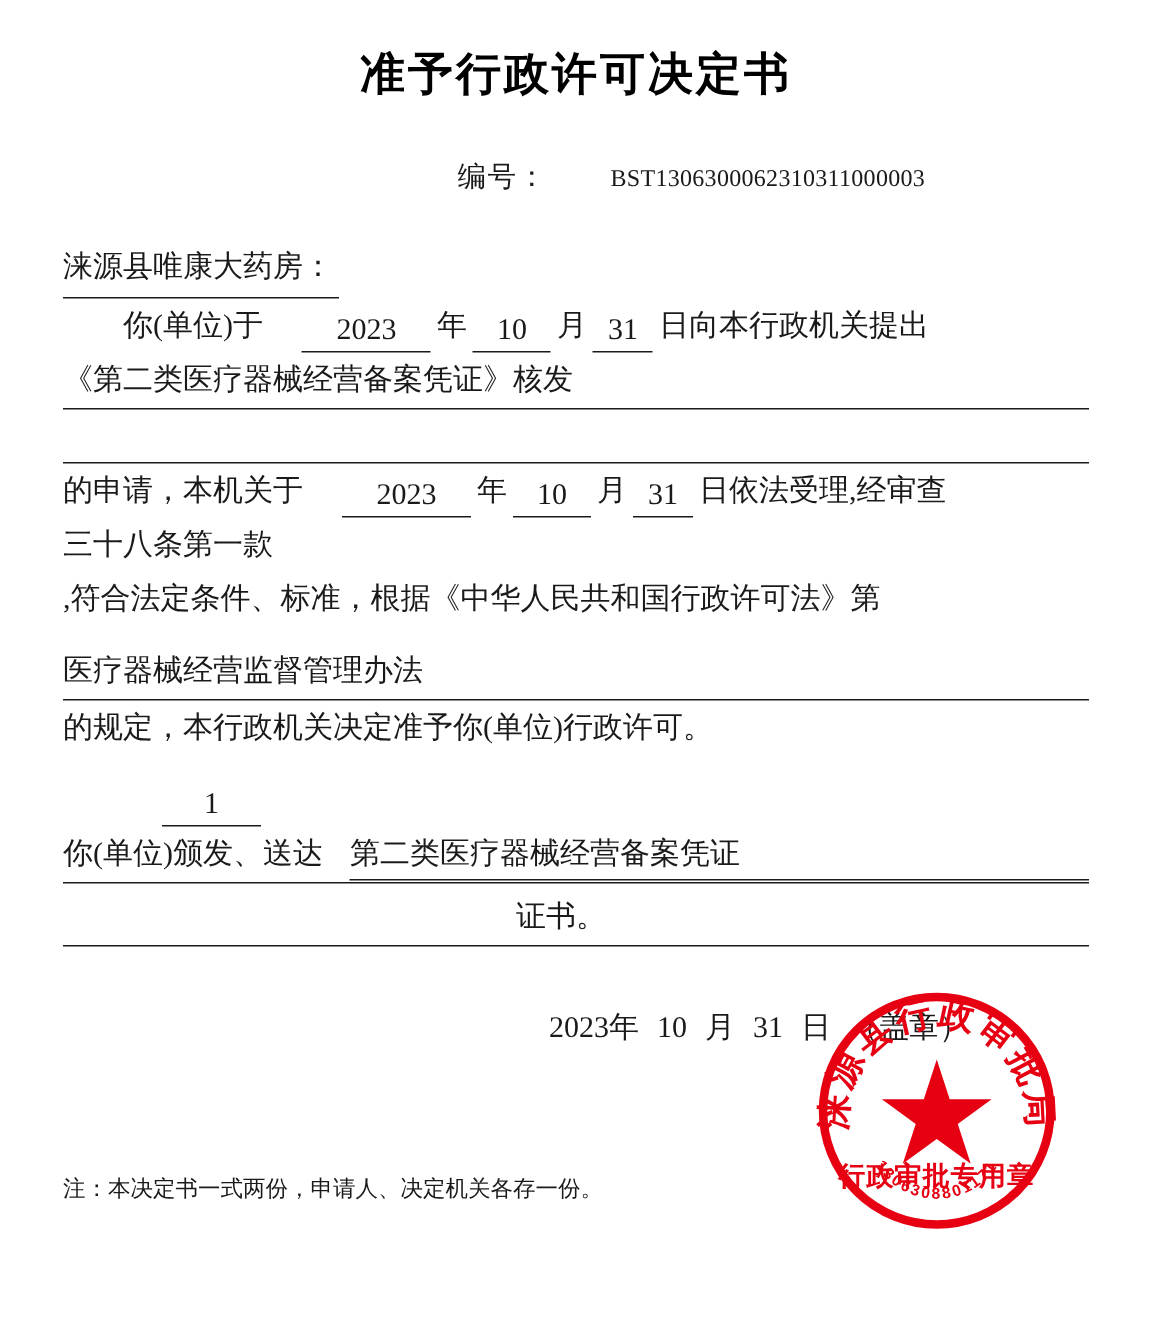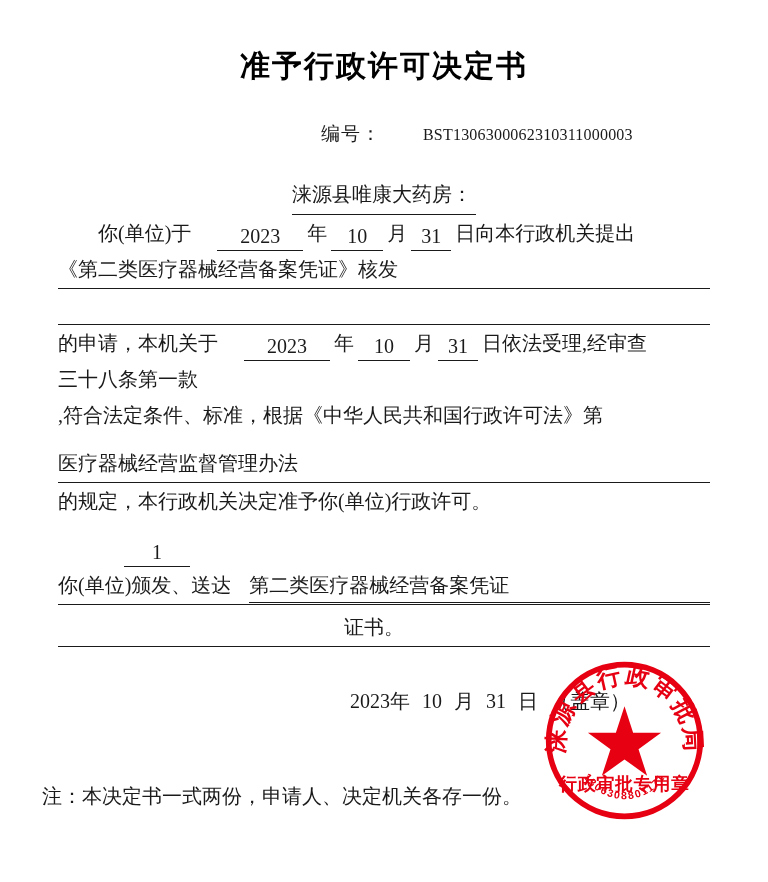--- a/index.html
+++ b/index.html
@@ -13,21 +13,21 @@
     font-family: "Liberation Serif", "DejaVu Serif", serif;
     color: #1a1a1a;
     position: relative;
     overflow: hidden;
   }
   .page {
     position: relative;
     width: 768px;
     height: 882px;
     box-sizing: border-box;
-    padding: 16px;
+    padding: 0;
   }
 
   
   .doc-title {
     text-align: center;
     font-size: 30px;
     font-weight: bold;
     letter-spacing: 2px;
     padding-top: 30px;
     line-height: 1.3;
@@ -108,21 +108,21 @@
     line-height: 32px;
   }
 
   
   .recipient {
     display: inline-block;
     border-bottom: 1px solid #1a1a1a;
     padding-bottom: 2px;
     padding-right: 4px;
   }
-  .recipient-row { height: 38px; justify-content: center; }
+  .recipient-row { height: 38px; }
 
   
   .cert-row {
     position: relative;
     height: 42px;
     display: flex;
     align-items: flex-end;
     justify-content: center;
   }
   .cert-text {
@@ -157,21 +157,21 @@
     width: 163px;
     height: 163px;
     pointer-events: none;
   }
 
   
   .footnote {
     position: absolute;
     left: 42px;
     top: 783px;
-    font-size: 20px;
+    font-size: 15px;
     white-space: nowrap;
   }
 </style>
 </head>
 <body>
 
 <div class="page">
 
   <div class="doc-title">准予行政许可决定书</div>
 

